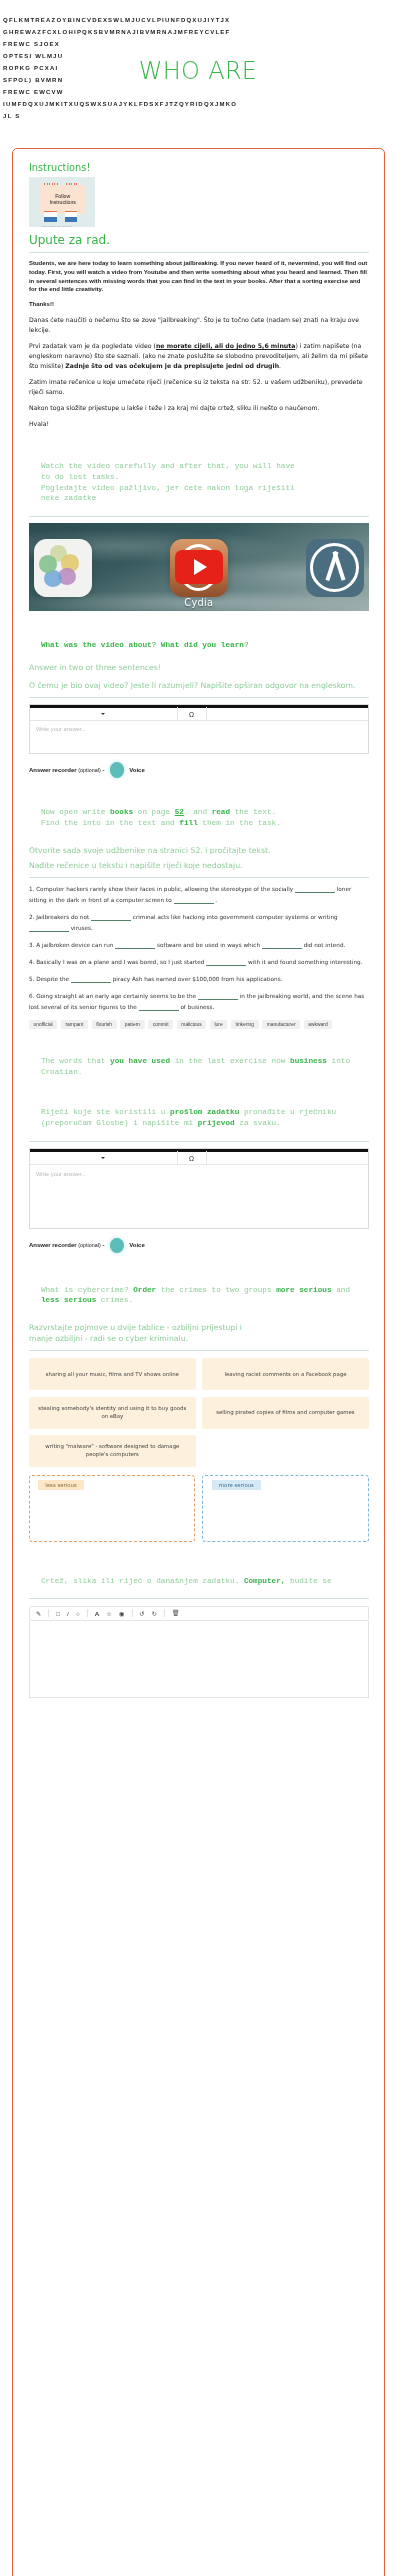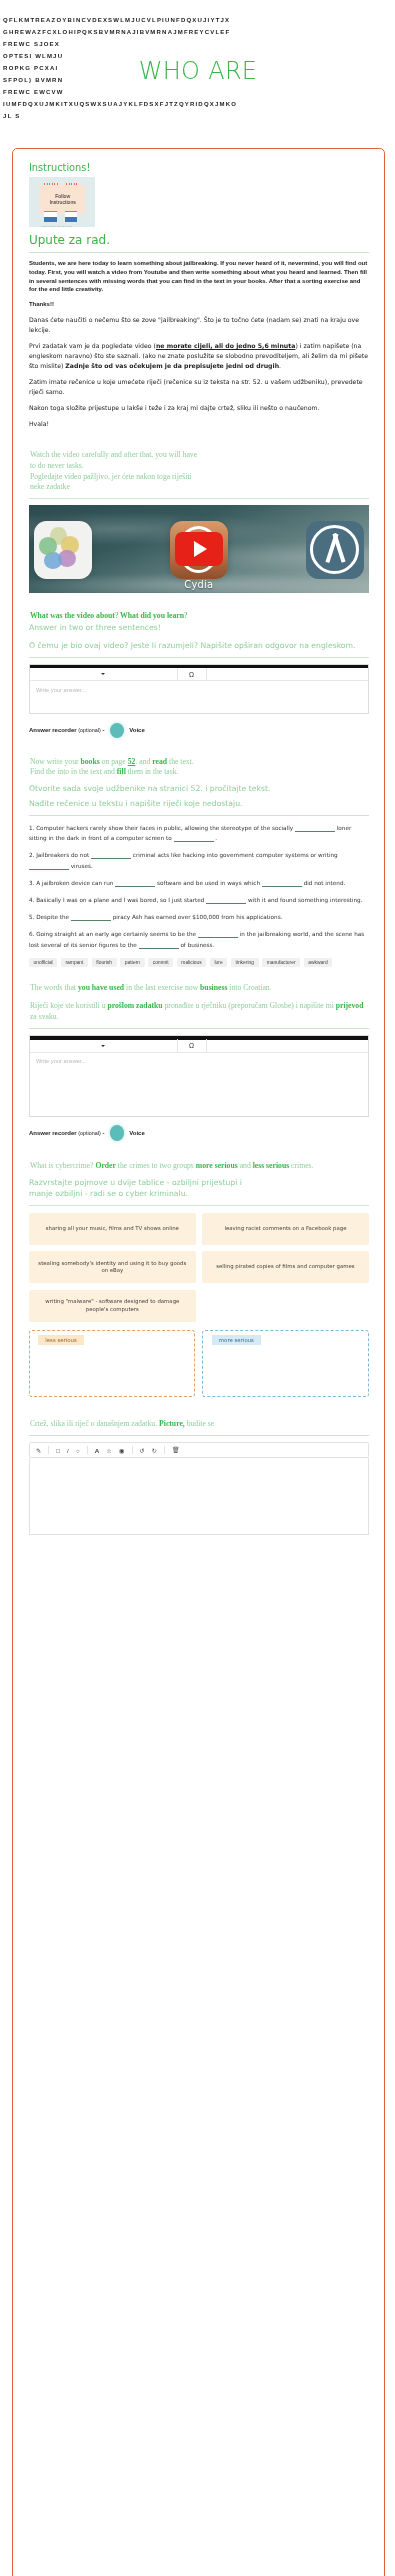--- a/index.html
+++ b/index.html
@@ -114,25 +114,25 @@
     line-height: 9.8px;
     color: #222;
     margin: 0 0 6.2px 0;
     font-weight: 400;
   }
   p.body-hr b { font-weight: 700; }
   p.body-hr u { text-decoration: underline; }
 
   .green-block {
     color: #3ab54a;
-    font-family: Liberation Serif, serif;
+    font-family: Liberation Mono, monospace;
     font-weight: 400;
     font-size: 7.7px;
     line-height: 10.8px;
-    margin: 1px;
+    margin: 12px;
   }
   .green-block .pale { color: #8fce9b; }
   .green-block b { font-weight: 700; }
   .green-block u { text-decoration: underline; }
   .pale-line {
     color: #8fce9b;
     font-family: "DejaVu Sans", sans-serif;
     font-size: 7.7px;
     line-height: 10.8px;
   }
@@ -324,21 +324,21 @@
       <p class="body-hr">
         <span>Prvi zadatak vam je da pogledate video (</span><b><u>ne morate cijeli, ali do jedno 5,6 minuta</u></b><span>) i zatim napišete (na engleskom naravno) što ste saznali. (ako ne znate poslužite se slobodno prevoditeljem, ali želim da mi pišete što mislite) </span><b>Zadnje što od vas očekujem je da prepisujete jedni od drugih</b><span>.</span>
       </p>
       <p class="body-hr">Zatim imate rečenice u koje umećete riječi (rečenice su iz teksta na str. 52. u vašem udžbeniku), prevedete riječi samo.</p>
       <p class="body-hr">Nakon toga složite prijestupe u lakše i teže i za kraj mi dajte crtež, sliku ili nešto o naučenom.</p>
       <p class="body-hr">Hvala!</p>
 
       <div style="height:14.4px"></div>
       <div class="green-block">
         <span class="pale">Watch the video carefully and after that, you will have</span><br>
-        <span class="pale">to do never tasks.</span><br>
+        <span class="pale">to do lost tasks.</span><br>
         <span class="pale">Pogledajte video pažljivo, jer ćete nakon toga riješiti</span><br>
         <span class="pale">neke zadatke</span>
       </div>
       <hr class="rule">
 
       <div class="video">
         <div class="wave"></div>
         <div class="app-icon icon-photos">
           <div class="petal" style="left:15.5px;top:6.2px;background:#cfd6a0"></div>
           <div class="petal" style="left:27px;top:15.5px;background:#e0c86a"></div>
@@ -387,21 +387,21 @@
       <div class="recorder">
         <div class="lab">
           <span>Answer recorder </span><span class="opt">(optional)</span><span> -</span>
         </div>
         <div class="mic"></div>
         <div class="voice">Voice</div>
       </div>
 
       <div style="height:15.5px"></div>
       <div class="green-block">
-        <span class="pale">Now write your </span><b>books</b><span class="pale"> on page </span><b><u>52</u></b><span class="pale">. and </span><b>read</b><span class="pale"> the text.</span><br>
+        <span class="pale">Now open write </span><b>books</b><span class="pale"> on page </span><b><u>52</u></b><span class="pale">. and </span><b>read</b><span class="pale"> the text.</span><br>
         <span class="pale">Find the into in the text and </span><b>fill</b><span class="pale"> them in the task.</span>
       </div>
       <div style="height:5.2px"></div>
       <div class="pale-line">Otvorite sada svoje udžbenike na stranici 52. i pročitajte tekst.</div>
       <div style="height:4.1px"></div>
       <div class="pale-line">Nađite rečenice u tekstu i napišite riječi koje nedostaju.</div>
       <hr class="rule">
 
       <div class="sentences" id="sentences">
           <p><span>1. </span><span>Computer hackers rarely show their faces in public, allowing the stereotype of the socially </span><span class="blank w2"></span><span> loner sitting in the dark in front of a computer screen to </span><span class="blank w2"></span><span> .</span></p>
@@ -479,21 +479,21 @@
           <div class="ribbon">less serious</div>
         </div>
         <div class="dropzone blue">
           <div class="ribbon blue">more serious</div>
         </div>
       </div>
 
       <div style="height:17.5px"></div>
       <div style="height:4.1px"></div>
       <div class="green-block">
-        <span class="pale">Crtež, slika ili riječ o današnjem zadatku. </span><b>Picture,</b><span class="pale"> budite se</span>
+        <span class="pale">Crtež, slika ili riječ o današnjem zadatku. </span><b>Computer,</b><span class="pale"> budite se</span>
       </div>
       <hr class="rule">
 
       <div class="draw-toolbar">
         <span>✎</span>
         <span class="sep"></span>
         <span>□</span>
         <span>/</span>
         <span>○</span>
         <span class="sep"></span>

